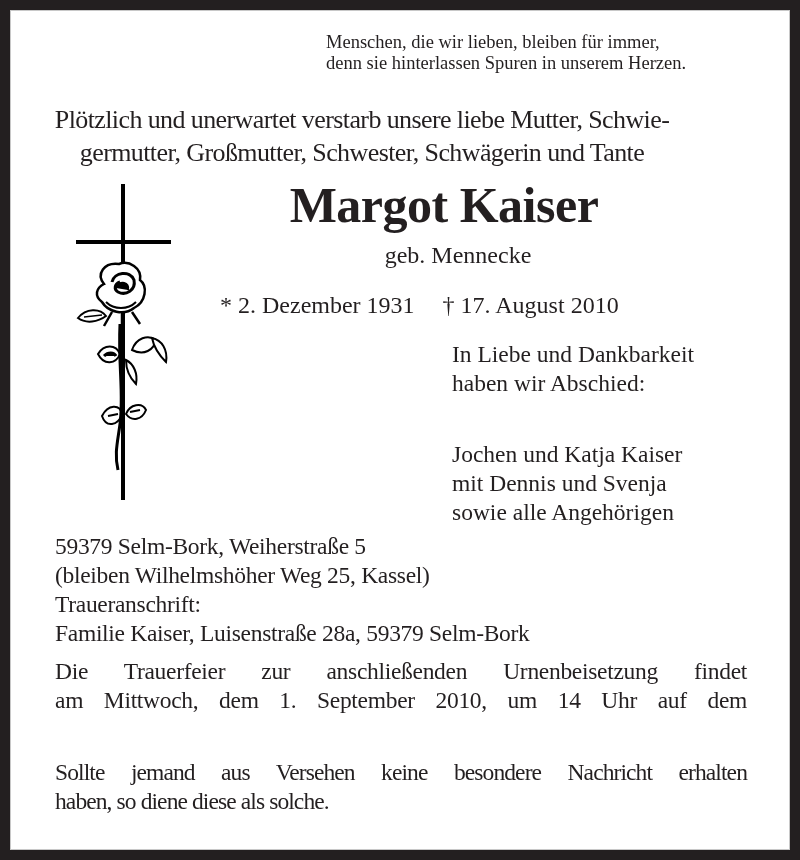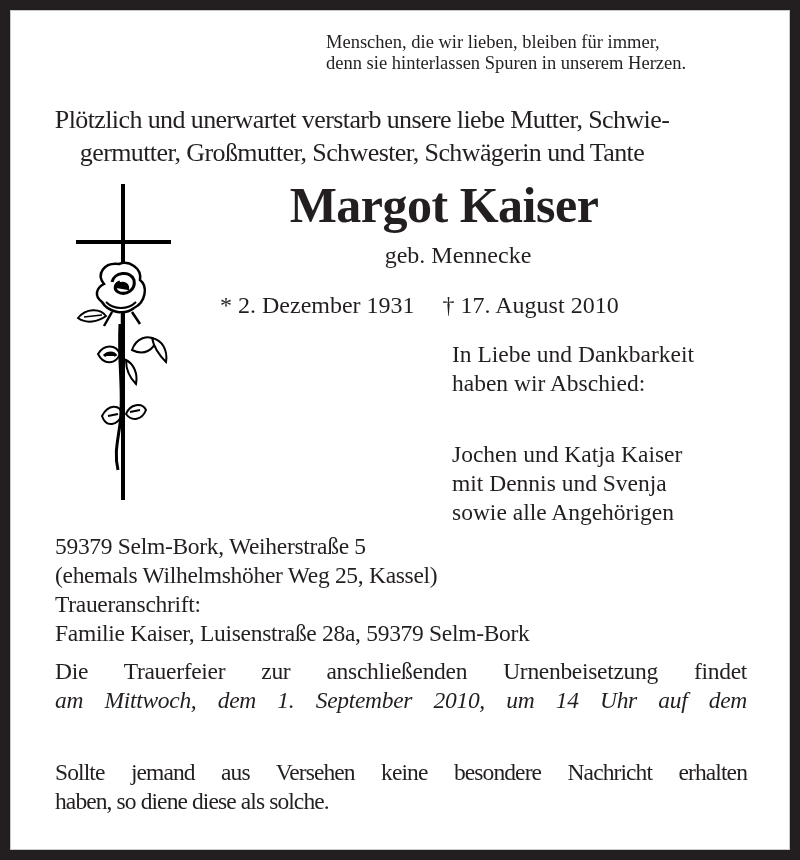--- a/index.html
+++ b/index.html
@@ -139,26 +139,26 @@
 </div>
 
 <div class="abs family">
   <span class="line">Jochen und Katja Kaiser</span>
   <span class="line">mit Dennis und Svenja</span>
   <span class="line">sowie alle Angehörigen</span>
 </div>
 
 <div class="abs address">
   <span class="line">59379 Selm-Bork, Weiherstraße 5</span>
-  <span class="line">(ehemals Wilhelmshöher Weg 25, Kassel)</span>
+  <span class="line">(bleiben Wilhelmshöher Weg 25, Kassel)</span>
   <span class="line">Traueranschrift:</span>
   <span class="line">Familie Kaiser, Luisenstraße 28a, 59379 Selm-Bork</span>
 </div>
 
 <div class="abs ceremony">
   <span class="line" style="text-align:justify;text-align-last:justify;">Die Trauerfeier zur anschließenden Urnenbeisetzung findet</span>
-  <span class="line" style="text-align:justify;text-align-last:justify;font-style:italic;">am Mittwoch, dem 1. September 2010, um 14 Uhr auf dem</span>
+  <span class="line" style="text-align:justify;text-align-last:justify;">am Mittwoch, dem 1. September 2010, um 14 Uhr auf dem</span>
 </div>
 
 <div class="abs notice">
   <span class="line" style="text-align:justify;text-align-last:justify;">Sollte jemand aus Versehen keine besondere Nachricht erhalten</span>
   <span class="line">haben, so diene diese als solche.</span>
 </div>
 
 </body></html>

